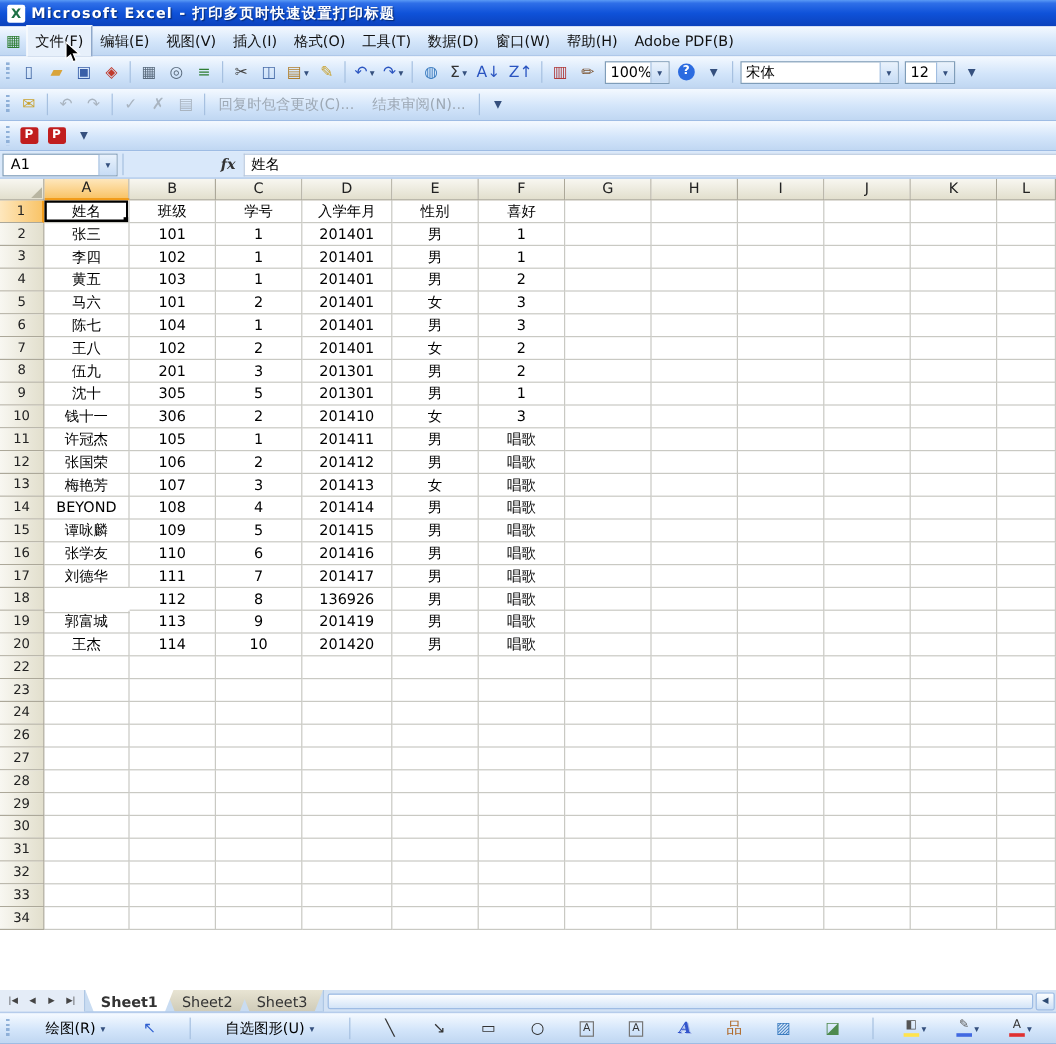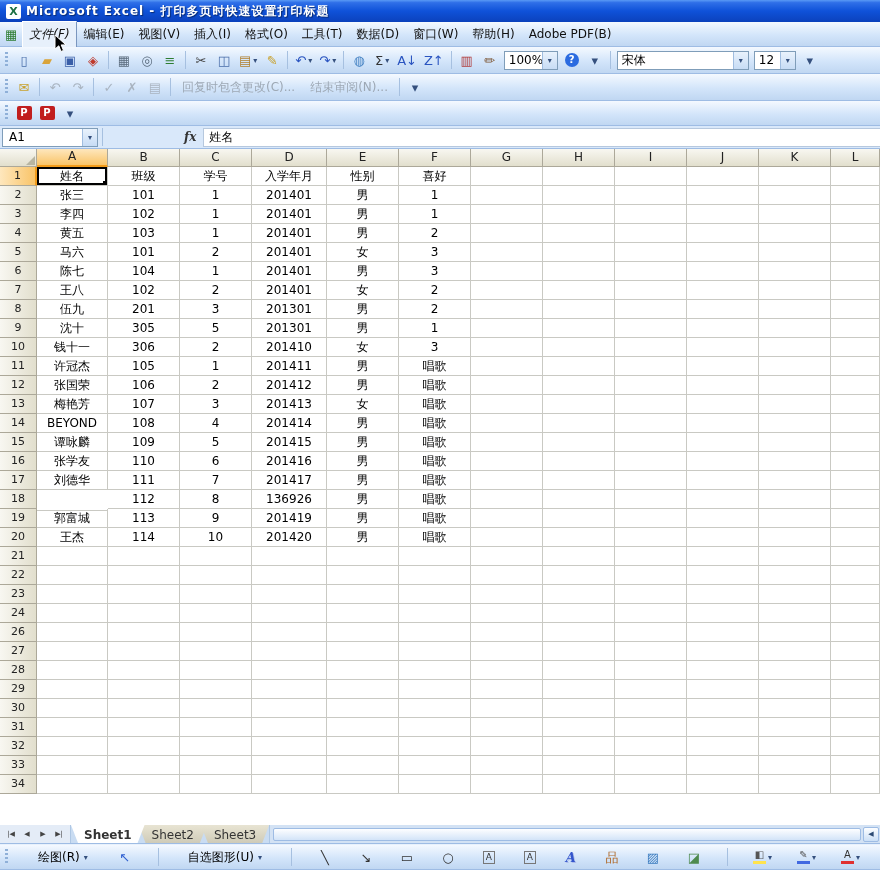--- a/index.html
+++ b/index.html
@@ -14,21 +14,21 @@
     display:flex; align-items:center; justify-content:center; border-radius:2px; flex:0 0 auto; }
   .title-text { color:#fff; font-weight:bold; letter-spacing:1px; text-shadow:1px 1px 1px rgba(0,0,0,.45); white-space:nowrap; }
 
   
   .chrome { background:linear-gradient(180deg,#F4F9FF 0%, var(--chrome-mid,#D3E5FA) 55%, #C0D7F2 100%);
     border-bottom:1px solid var(--chrome-border,#9EBCE4); }
   .menubar { height:25px; flex:0 0 auto; display:flex; align-items:center; padding:0 2px; }
   .wb-icon { font-size:13px; color:#2E7D32; margin:0 5px 0 3px; }
   .menu-items { display:flex; align-items:center; height:100%; }
   .menu-item { padding:3px 7px; color:#111; cursor:default; white-space:nowrap; }
-  .menu-item.hover { border:1px solid; border-color:#FFFFFF #7A96BE #7A96BE #FFFFFF; background:#E7F0FB; padding:4px 6px;font-style:italic; }
+  .menu-item.hover { border:1px solid; border-color:#FFFFFF #7A96BE #7A96BE #FFFFFF; background:#E7F0FB; padding:4px 6px; }
 
   .toolbar { height:27px; flex:0 0 auto; display:flex; align-items:center; gap:1px; padding:0 3px; }
   .toolbar.short { height:25px; }
   .toolbar.drawing { height:26px; border-top:1px solid #E8F1FC;gap:19px; }
   .grip { width:3px; height:16px; margin:0 4px 0 2px; flex:0 0 auto;
     background:repeating-linear-gradient(180deg,#8FB0D8 0 2px, transparent 2px 4px); }
   .sep { width:1px; height:18px; background:#A6C0E0; margin:0 3px; flex:0 0 auto; }
   .tb-btn { min-width:22px; height:20px; display:flex; align-items:center; justify-content:center;
     border:1px solid transparent; border-radius:2px; padding:0 2px; gap:1px; flex:0 0 auto; }
   .tb-btn .glyph { font-size:13px; line-height:1; }
@@ -602,35 +602,20 @@
         <div class="cell" style="width: 72px; flex-basis: 72px;">男</div>
         <div class="cell" style="width: 72px; flex-basis: 72px;">唱歌</div>
         <div class="cell" style="width: 72px; flex-basis: 72px;"></div>
         <div class="cell" style="width: 72px; flex-basis: 72px;"></div>
         <div class="cell" style="width: 72px; flex-basis: 72px;"></div>
         <div class="cell" style="width: 72px; flex-basis: 72px;"></div>
         <div class="cell" style="width: 72px; flex-basis: 72px;"></div>
         <div class="cell" style="width: 49px; flex-basis: 49px;"></div>
       </div>
       <div class="grow">
-        <div class="rh">21</div>
-        <div class="cell" style="width: 71px; flex-basis: 71px;"></div>
-        <div class="cell" style="width: 72px; flex-basis: 72px;"></div>
-        <div class="cell" style="width: 72px; flex-basis: 72px;"></div>
-        <div class="cell" style="width: 75px; flex-basis: 75px;"></div>
-        <div class="cell" style="width: 72px; flex-basis: 72px;"></div>
-        <div class="cell" style="width: 72px; flex-basis: 72px;"></div>
-        <div class="cell" style="width: 72px; flex-basis: 72px;"></div>
-        <div class="cell" style="width: 72px; flex-basis: 72px;"></div>
-        <div class="cell" style="width: 72px; flex-basis: 72px;"></div>
-        <div class="cell" style="width: 72px; flex-basis: 72px;"></div>
-        <div class="cell" style="width: 72px; flex-basis: 72px;"></div>
-        <div class="cell" style="width: 49px; flex-basis: 49px;"></div>
-      </div>
-      <div class="grow">
         <div class="rh">22</div>
         <div class="cell" style="width: 71px; flex-basis: 71px;"></div>
         <div class="cell" style="width: 72px; flex-basis: 72px;"></div>
         <div class="cell" style="width: 72px; flex-basis: 72px;"></div>
         <div class="cell" style="width: 75px; flex-basis: 75px;"></div>
         <div class="cell" style="width: 72px; flex-basis: 72px;"></div>
         <div class="cell" style="width: 72px; flex-basis: 72px;"></div>
         <div class="cell" style="width: 72px; flex-basis: 72px;"></div>
         <div class="cell" style="width: 72px; flex-basis: 72px;"></div>
         <div class="cell" style="width: 72px; flex-basis: 72px;"></div>

